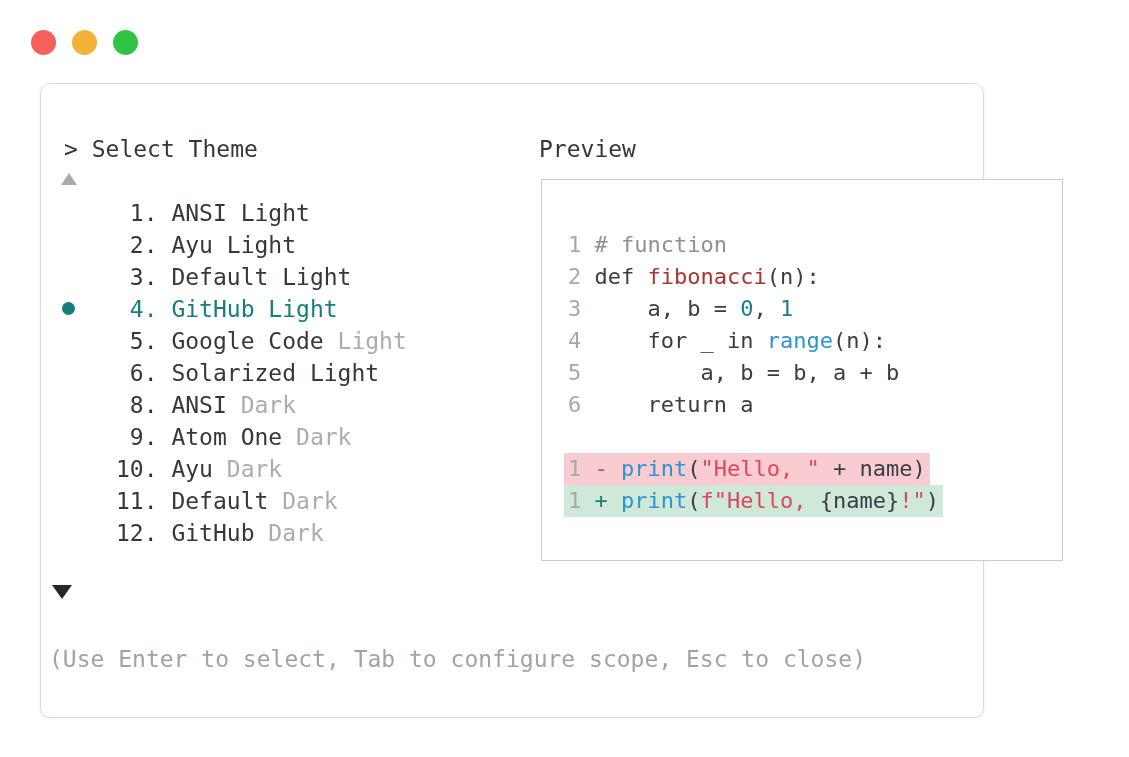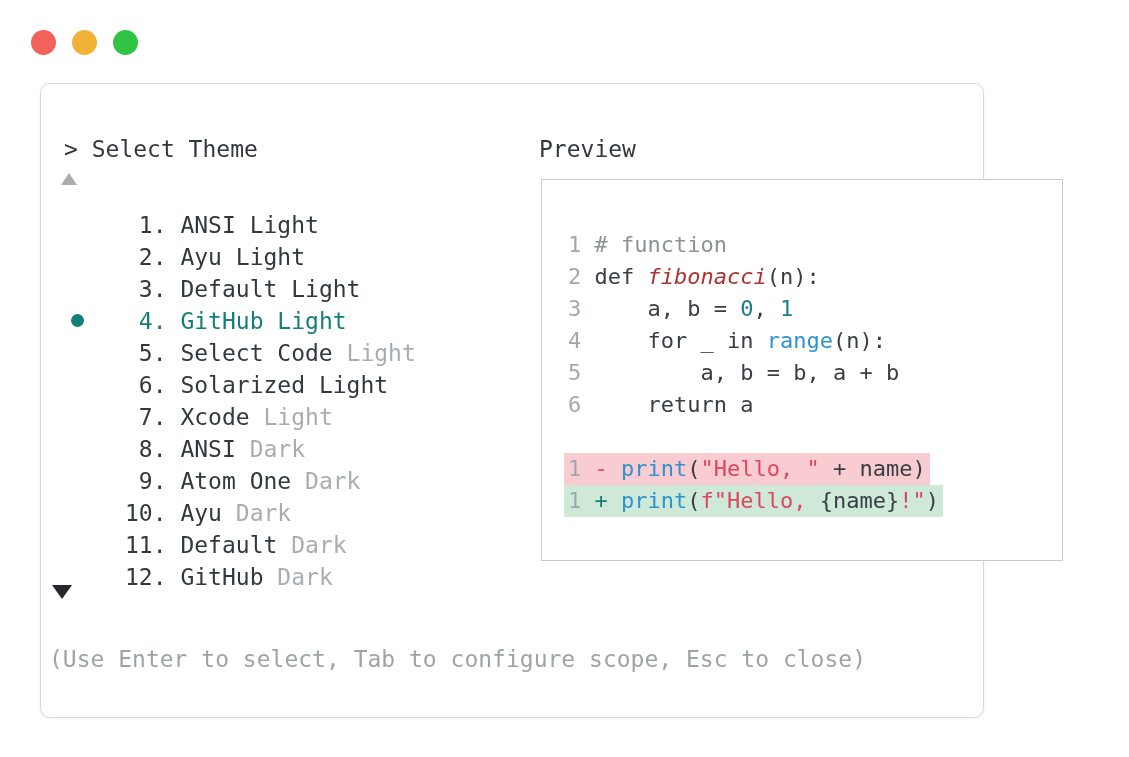--- a/index.html
+++ b/index.html
@@ -22,41 +22,41 @@
   .preview-label{position:absolute;left:498px;top:49px;}
 
   .tri-up{position:absolute;left:20px;top:89px;width:0;height:0;
           border-left:8px solid transparent;border-right:8px solid transparent;
           border-bottom:12px solid #a8acaf;}
   .tri-down{position:absolute;left:11px;top:501px;width:0;height:0;
             border-left:10px solid transparent;border-right:10px solid transparent;
             border-top:14px solid #24282b;}
 
   
-  .theme-list{position:absolute;left:9px;top:113px;width:480px;margin-top:12px;}
+  .theme-list{position:absolute;left:0;top:113px;width:480px;}
   .theme-row{position:relative;height:32px;font-size:23px;line-height:32px;
              white-space:pre;color:#32383e;padding-left:75px;cursor:default;}
   .theme-row .marker{position:absolute;left:21px;top:9px;width:13px;height:13px;
                      border-radius:50%;}
   .theme-row .num{display:inline-block;width:3ch;text-align:right;}
   .theme-row .variant.dim{color:#a9adb0;}
   .theme-row.selected, .theme-row.selected .variant{color:var(--accent);}
 
   
   .preview-box{position:absolute;left:500px;top:95px;width:522px;height:382px;
                border:1px solid #c9cbcd;background:#ffffff;box-sizing:border-box;
                overflow:hidden;padding-left:23px;}
   .code{position:absolute;left:26px;top:49px;font-size:22px;line-height:32px;
         white-space:pre;color:#383e44;}
   .code-line{height:32px;}
   .code-line .bg{display:inline-block;padding:0 4px;margin-left:-4px;}
   .tok-lineno{color:#a3a8ab;}
   .tok-plain{color:#383e44;}
   .tok-comment{color:#8b948e;}
-  .tok-func{color:#ac3330;font-style:italic;}
+  .tok-func{color:#ac3330;}
   .tok-num{color:#19808a;}
   .tok-builtin{color:#2d93d2;text-align:center;}
   .tok-string{color:#e0455f;}
   .tok-minus{color:#e0455f;}
   .tok-plus{color:#157e74;}
 
   .hint{position:absolute;left:8px;top:559px;color:#9ea3a6;}
 </style>
 </head>
 <body>
@@ -75,23 +75,22 @@
 
     <div class="mono preview-label">Preview</div>
 
     <div class="tri-up"></div>
 
     <div class="theme-list" id="theme-list">
         <div class="theme-row"><span class="num">1.</span> <span class="name">ANSI</span> <span class="variant">Light</span></div>
         <div class="theme-row"><span class="num">2.</span> <span class="name">Ayu</span> <span class="variant">Light</span></div>
         <div class="theme-row"><span class="num">3.</span> <span class="name">Default</span> <span class="variant">Light</span></div>
         <div class="theme-row selected"><span class="marker" style="background: rgb(21, 126, 121);"></span><span class="num">4.</span> <span class="name">GitHub</span> <span class="variant">Light</span></div>
-        <div class="theme-row"><span class="num">5.</span> <span class="name">Select Code</span> <span class="variant dim">Light</span></div>
+        <div class="theme-row"><span class="num">5.</span> <span class="name">Google Code</span> <span class="variant dim">Light</span></div>
         <div class="theme-row"><span class="num">6.</span> <span class="name">Solarized</span> <span class="variant">Light</span></div>
-        <div class="theme-row"><span class="num">7.</span> <span class="name">Xcode</span> <span class="variant dim">Light</span></div>
         <div class="theme-row"><span class="num">8.</span> <span class="name">ANSI</span> <span class="variant dim">Dark</span></div>
         <div class="theme-row"><span class="num">9.</span> <span class="name">Atom One</span> <span class="variant dim">Dark</span></div>
         <div class="theme-row"><span class="num">10.</span> <span class="name">Ayu</span> <span class="variant dim">Dark</span></div>
         <div class="theme-row"><span class="num">11.</span> <span class="name">Default</span> <span class="variant dim">Dark</span></div>
         <div class="theme-row"><span class="num">12.</span> <span class="name">GitHub</span> <span class="variant dim">Dark</span></div>
       </div>
 
     <div class="tri-down"></div>
 
     <div class="preview-box">

